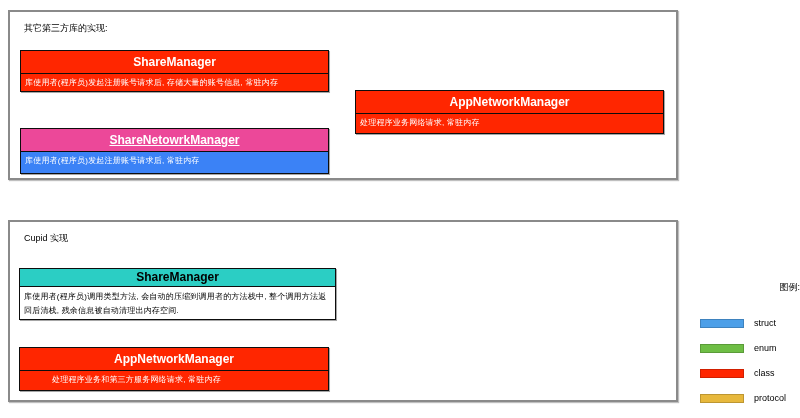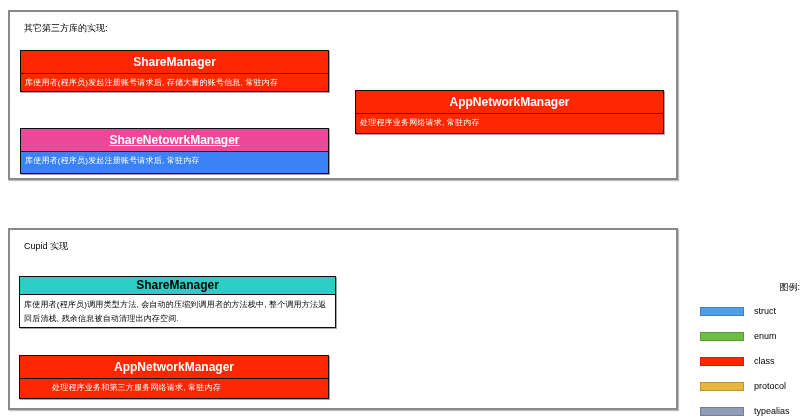--- a/index.html
+++ b/index.html
@@ -8,21 +8,21 @@
     font-family:"Liberation Sans","DejaVu Sans",sans-serif;
     overflow:hidden;
   }
   .panel{
     position:absolute;background:#ffffff;
     border:2px solid #8a8a8a;
     box-shadow:1px 1px 1px rgba(0,0,0,0.25);
     box-sizing:border-box;
   }
   #panel-top{left:8px;top:10px;width:670px;height:170px;}
-  #panel-bottom{left:8px;top:228px;width:670px;height:182px;}
+  #panel-bottom{left:8px;top:220px;width:670px;height:182px;}
   .panel-label{
     position:absolute;left:14px;top:10px;
     font-size:9px;color:#000;white-space:nowrap;
   }
   .class-box{
     position:absolute;border:1.5px solid #0d0d0d;
     box-sizing:content-box;
     box-shadow:0.5px 0.5px 0.5px rgba(0,0,0,0.35);
   }
   .box-header{
@@ -44,21 +44,21 @@
   #box-b1{left:9px;top:46px;width:315px;}
   #box-b1 .box-header{height:17px;line-height:17px;}
   #box-b1 .box-body{height:32px;line-height:1.7;}
   #box-b2{left:9px;top:125px;width:308px;}
   #box-b2 .box-body{height:19px;}
   #legend{
     position:absolute;left:700px;top:281px;width:100px;text-align:right;
   }
   .legend-title{font-size:9px;color:#000;}
   .legend-item{display:flex;align-items:center;margin-top:15px;}
-  .legend-item.first{margin-top:12px;}
+  .legend-item.first{margin-top:24px;}
   .legend-swatch{
     width:44px;height:9px;flex:0 0 44px;
     border:1px solid rgba(0,0,0,0.18);box-sizing:border-box;
   }
   .legend-label{margin-left:10px;font-size:9px;color:#000;white-space:nowrap;}
 </style>
 </head>
 <body>
 
 <div class="panel" id="panel-top">

